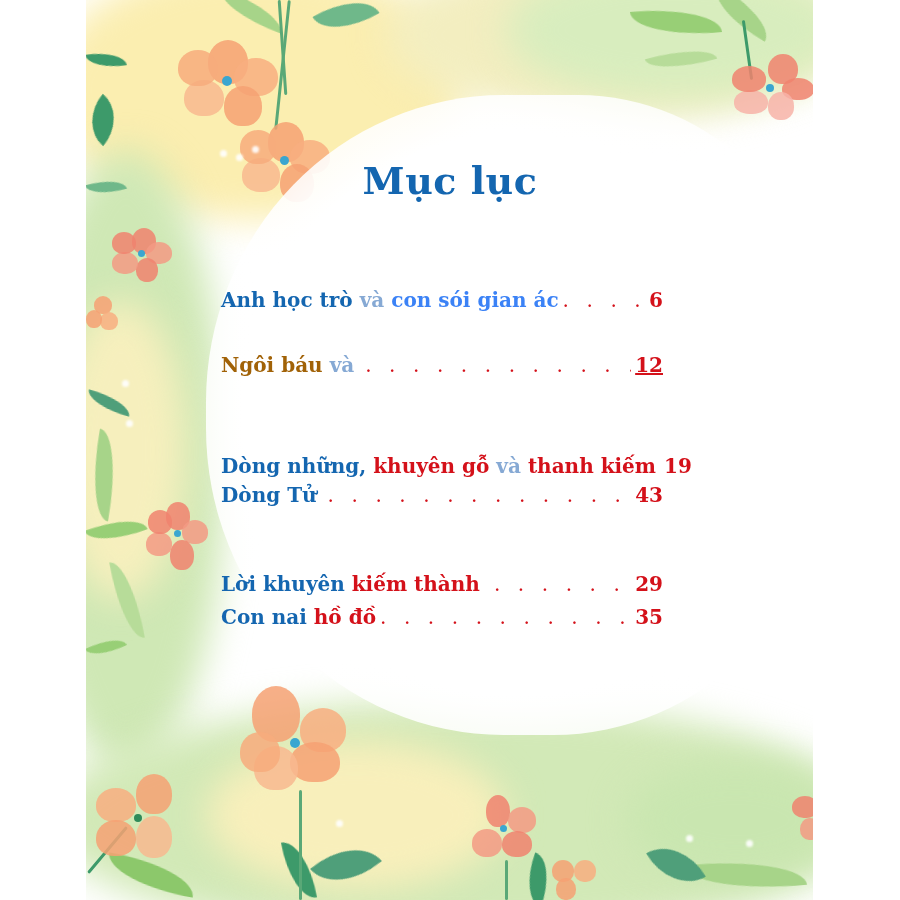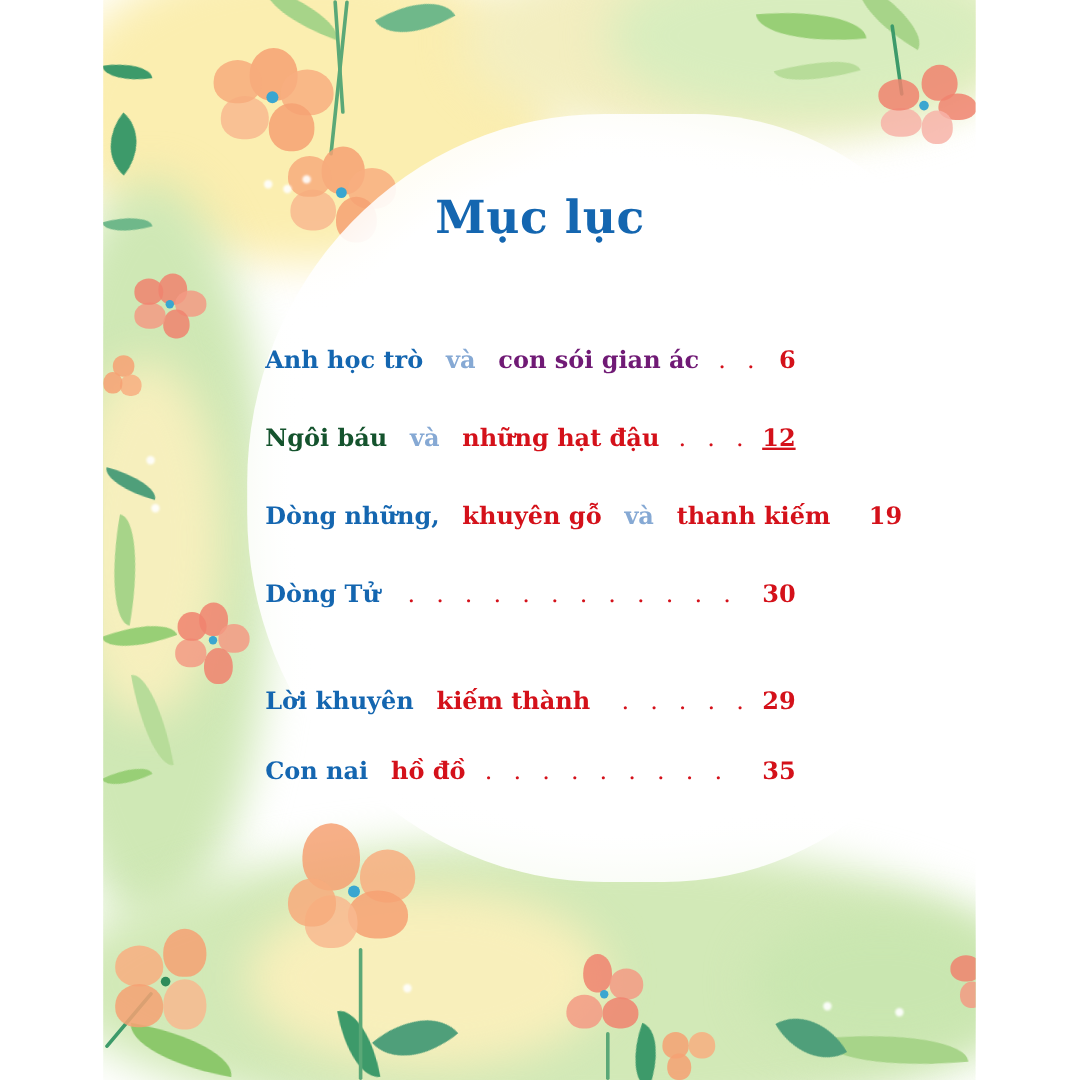--- a/index.html
+++ b/index.html
@@ -10,21 +10,21 @@
   .leaf { position:absolute; border-radius:0 100% 0 100%; filter:blur(0.6px); }
   .stem { position:absolute; width:3px; border-radius:2px; }
   .flower { position:absolute; }
   .petal { position:absolute; border-radius:50% 50% 45% 45%; opacity:0.85; }
   .center-dot { position:absolute; border-radius:50%; }
   .sparkle { position:absolute; width:7px; height:7px; border-radius:50%; background:#ffffff; opacity:0.9; filter:blur(1px); }
   .content-fade { position:absolute; left:120px; top:95px; width:620px; height:640px; border-radius:48% 40% 44% 48%;
     background:radial-gradient(ellipse at center, #ffffff 62%, rgba(255,255,255,0.85) 74%, rgba(255,255,255,0) 100%); }
   .title { position:absolute; left:0; width:900px; top:158px; text-align:center; font-size:38px; font-weight:bold; letter-spacing:0.5px; }
   .toc { position:absolute; left:221px; top:288px; width:442px; }
-  .toc-row { position:absolute; left:0; width:442px; height:30px; display:flex; align-items:baseline; font-size:20px; font-weight:bold; white-space:nowrap;gap:12px; }
+  .toc-row { position:absolute; left:0; width:442px; height:30px; display:flex; align-items:baseline; font-size:20px; font-weight:bold; white-space:nowrap; }
   .seg { white-space:pre; }
   .leader { flex:1; overflow:hidden; white-space:nowrap; letter-spacing:5.6px; margin:0 4px 0 4px; font-weight:normal; }
   .pagenum { text-align:right; }
 </style>
 </head>
 <body>
 
 <div class="page">
 
   <div class="bg-layer">
@@ -155,49 +155,48 @@
     <div class="content-fade"></div>
   </div>
 </div>
 
 <h1 class="title" style="color:#1466b0; margin:0;">Mục lục</h1>
 
 <div class="toc">
   <div class="toc-row" style="top:0px;">
     <span class="seg" style="color:#1466b0;">Anh học trò </span>
       <span class="seg" style="color:#86a9d4;">và </span>
-      <span class="seg" style="color:#701a75;">con sói gian ác</span>
+      <span class="seg" style="color:#3b82f6;">con sói gian ác</span>
     <span class="leader" style="color:#d4111a;">. . . . . . . . . . . . . . . . . . . . . . . . . . . . . .</span>
     <span class="pagenum" style="color:#d4111a;">6</span>
   </div>
   <div class="toc-row" style="top:65px;">
-    <span class="seg" style="color:#14532d;">Ngôi báu </span>
+    <span class="seg" style="color:#a16207;">Ngôi báu </span>
       <span class="seg" style="color:#86a9d4;">và </span>
-      <span class="seg" style="color:#d4111a;">những hạt đậu</span>
     <span class="leader" style="color:#d4111a;">. . . . . . . . . . . . . . . . . . . . . . . . . . . . . .</span>
     <span class="pagenum" style="color:#d4111a;text-decoration:underline;">12</span>
   </div>
   <div class="toc-row" style="top:130px;">
     <span class="seg" style="color:#1466b0;">Dòng những, </span>
       <span class="seg" style="color:#d4111a;">khuyên gỗ </span>
       <span class="seg" style="color:#86a9d4;">và </span>
-      <span class="seg" style="color:#d4111a;">thanh kiếm</span>
+      <span class="seg" style="color:#d4111a;margin-top:36px;">thanh kiếm</span>
     <span class="leader" style="color:#d4111a;">. . . . . . . . . . . . . . . . . . . . . . . . . . . . . .</span>
     <span class="pagenum" style="color:#d4111a;">19</span>
   </div>
   <div class="toc-row" style="top:195px;">
     <span class="seg" style="color:#1466b0;">Dòng Tử </span>
     <span class="leader" style="color:#d4111a;">. . . . . . . . . . . . . . . . . . . . . . . . . . . . . .</span>
-    <span class="pagenum" style="color:#d4111a;">30</span>
+    <span class="pagenum" style="color:#d4111a;">43</span>
   </div>
   <div class="toc-row" style="top:260px;">
     <span class="seg" style="color:#1466b0;">Lời khuyên </span>
       <span class="seg" style="color:#d4111a;">kiếm thành</span>
     <span class="leader" style="color:#d4111a; margin-left:14px;">. . . . . . . . . . . . . . . . . . . . . . . . . . . . . .</span>
     <span class="pagenum" style="color:#d4111a;margin-top:24px;">29</span>
   </div>
-  <div class="toc-row" style="top:342px;">
+  <div class="toc-row" style="top:311px;align-items:flex-end;">
     <span class="seg" style="color:#1466b0;">Con nai </span>
       <span class="seg" style="color:#d4111a;">hồ đồ</span>
     <span class="leader" style="color:#d4111a;">. . . . . . . . . . . . . . . . . . . . . . . . . . . . . .</span>
     <span class="pagenum" style="color:#d4111a;">35</span>
   </div>
 </div>
 
 </body></html>

